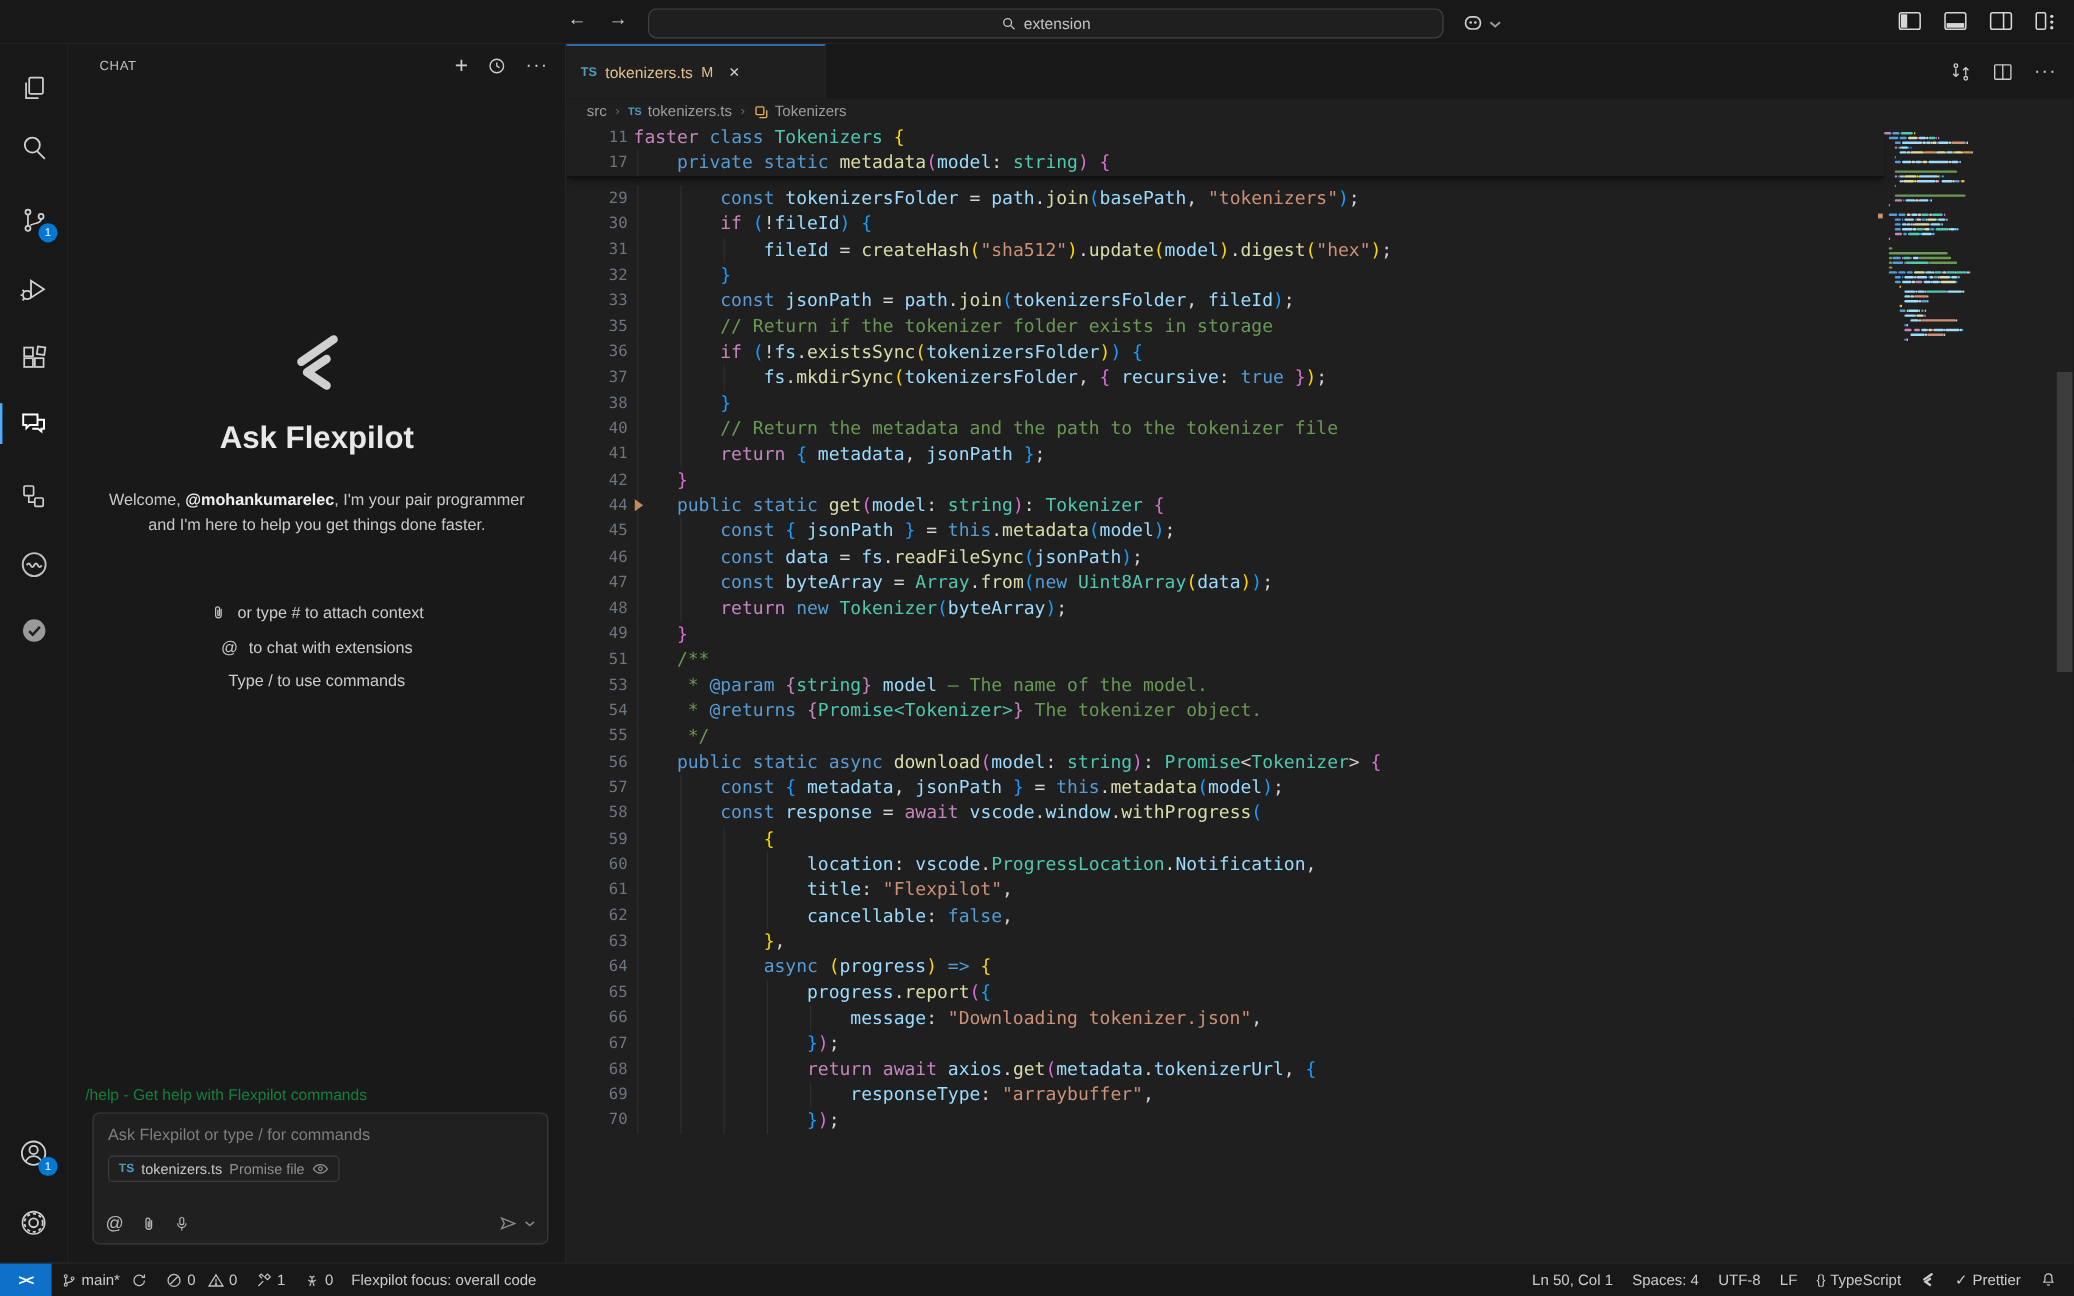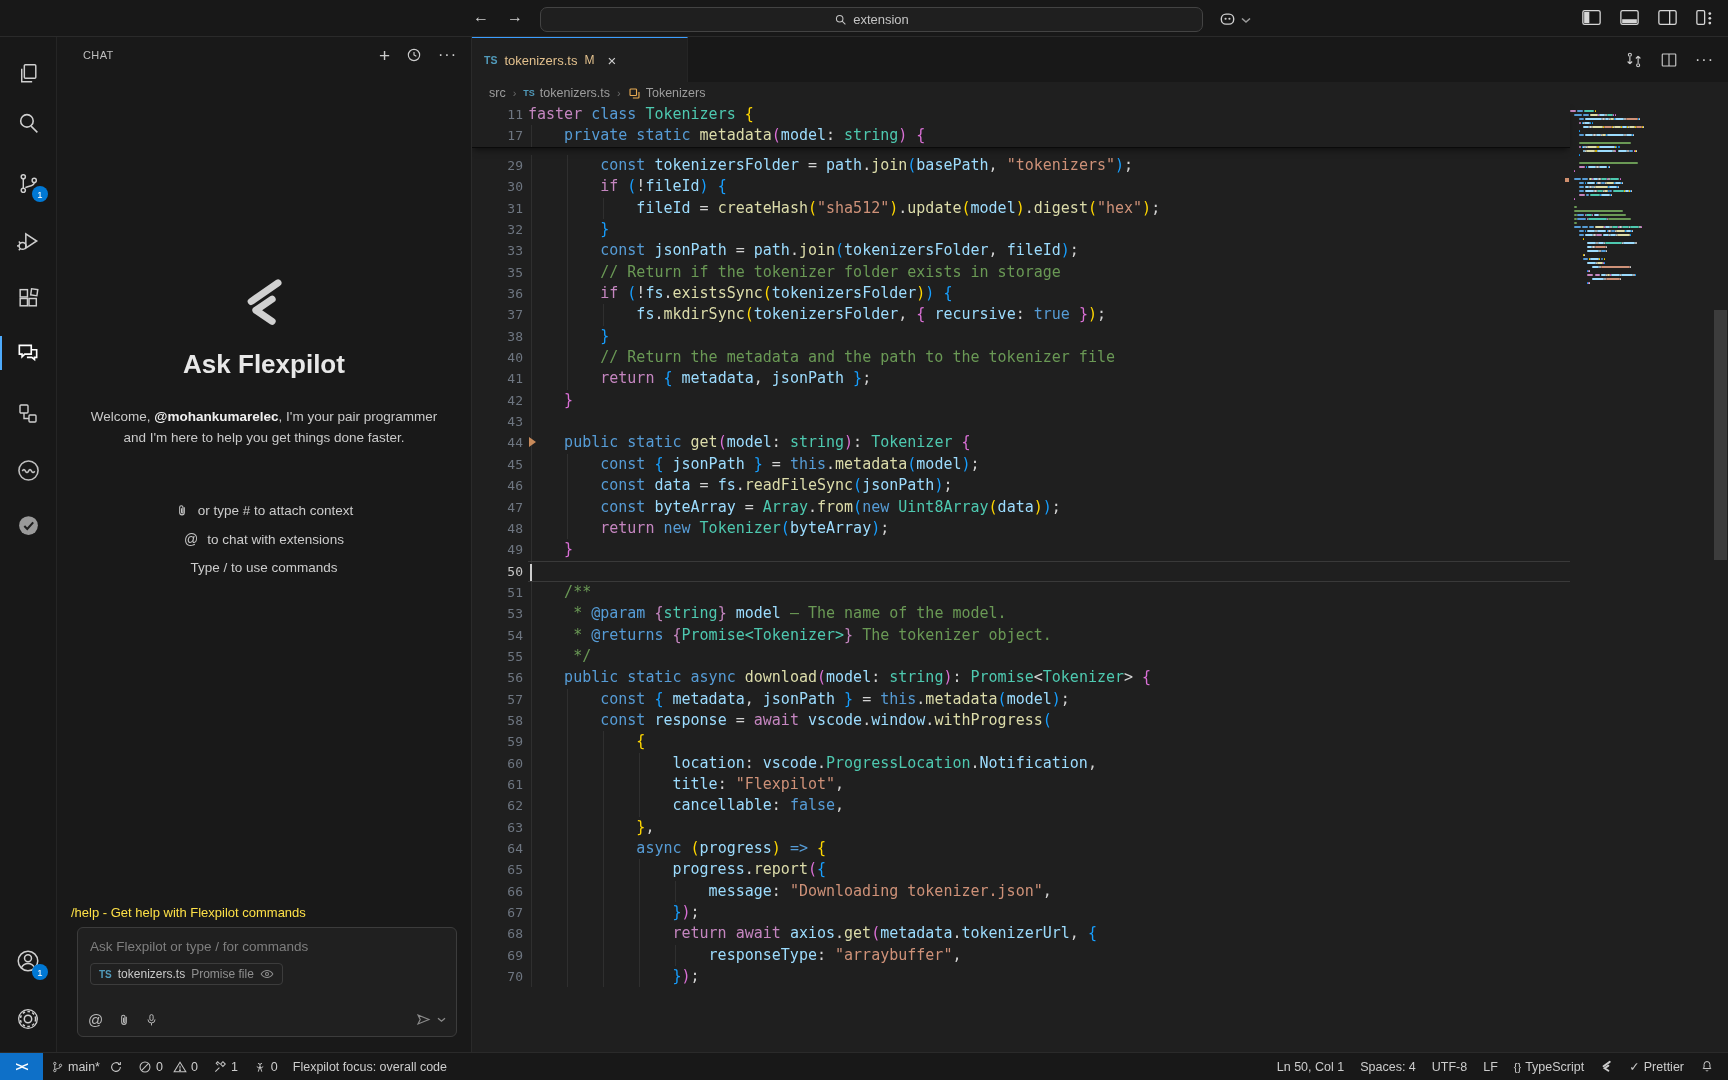--- a/index.html
+++ b/index.html
@@ -28,21 +28,21 @@
   .chat-header-actions { margin-left:auto; display:flex; gap:16px; align-items:center; color:#cccccc; }
   .chat-plus { font-size:19px; font-weight:300; line-height:1; }
   .chat-kebab { font-size:16px; letter-spacing:1px; }
   .chat-center { position:absolute; top:240px; left:0; right:0; display:flex; flex-direction:column; align-items:center; text-align:center; }
   .flex-logo { margin-bottom:16px; }
   .chat-big-title { font-size:26px; font-weight:600; color:#e8e8e8; margin-bottom:26px; }
   .chat-welcome { width:370px; font-size:13.5px; line-height:21px; color:#c9c9c9; }
   .chat-welcome b { color:#f0f0f0; }
   .chat-hints { position:absolute; top:466px; left:0; right:0; display:flex; flex-direction:column; gap:13px; align-items:center; }
   .hint-row { display:flex; gap:9px; align-items:center; color:#cccccc; font-size:13.5px; }
-  .help-link { position:absolute; top:868px; left:14px; font-size:13px; color:#fde047; }
+  .help-link { position:absolute; top:868px; left:14px; font-size:13px; color:#15803d; }
   .chat-inputbox { position:absolute; left:20px; right:14px; top:890px; height:110px; background:#202020; border:1px solid #3c3c3c; border-radius:6px; padding:9px 12px; }
   .chat-input { width:100%; background:transparent; border:none; outline:none; color:#d4d4d4; font-size:13.5px; font-family:"Liberation Sans",sans-serif; }
   .chat-input::placeholder { color:#7e7e7e; }
   .context-pill { display:inline-flex; align-items:center; gap:6px; margin-top:8px; border:1px solid #3c3c3c; border-radius:4px; padding:3px 8px; font-size:12px; color:#c9c9c9; }
   .context-pill .ts-badge { color:#519aba; font-size:10px; font-weight:700; }
   .context-pill .ctx-label { color:#8f8f8f; }
   .chat-input-actions { position:absolute; left:10px; right:10px; bottom:8px; display:flex; align-items:center; gap:14px; color:#b9b9b9; }
   .send-group { margin-left:auto; display:flex; align-items:center; gap:5px; color:#8a8a8a; }
 
   
@@ -344,28 +344,26 @@
         <div class="cline"><span class="lnum">31</span><span class="lbody"><i class="guide" style="left: 3px;"></i><i class="guide" style="left: 39.12px;"></i><i class="guide" style="left: 75.24px;"></i><span style="padding-left: 108.36px; position: relative;"><span class="tk-vr">fileId</span><span class="tk-pl"> = </span><span class="tk-fn">createHash</span><span class="tk-b1">(</span><span class="tk-st">"sha512"</span><span class="tk-b1">)</span><span class="tk-pl">.</span><span class="tk-fn">update</span><span class="tk-b1">(</span><span class="tk-vr">model</span><span class="tk-b1">)</span><span class="tk-pl">.</span><span class="tk-fn">digest</span><span class="tk-b1">(</span><span class="tk-st">"hex"</span><span class="tk-b1">)</span><span class="tk-pl">;</span></span></span></div>
         <div class="cline"><span class="lnum">32</span><span class="lbody"><i class="guide" style="left: 3px;"></i><i class="guide" style="left: 39.12px;"></i><span style="padding-left: 72.24px; position: relative;"><span class="tk-b3">}</span></span></span></div>
         <div class="cline"><span class="lnum">33</span><span class="lbody"><i class="guide" style="left: 3px;"></i><i class="guide" style="left: 39.12px;"></i><span style="padding-left: 72.24px; position: relative;"><span class="tk-kb">const</span><span class="tk-pl"> </span><span class="tk-vr">jsonPath</span><span class="tk-pl"> = </span><span class="tk-vr">path</span><span class="tk-pl">.</span><span class="tk-fn">join</span><span class="tk-b3">(</span><span class="tk-vr">tokenizersFolder</span><span class="tk-pl">, </span><span class="tk-vr">fileId</span><span class="tk-b3">)</span><span class="tk-pl">;</span></span></span></div>
         <div class="cline"><span class="lnum">35</span><span class="lbody"><i class="guide" style="left: 3px;"></i><i class="guide" style="left: 39.12px;"></i><span style="padding-left: 72.24px; position: relative;"><span class="tk-cm">// Return if the tokenizer folder exists in storage</span></span></span></div>
         <div class="cline"><span class="lnum">36</span><span class="lbody"><i class="guide" style="left: 3px;"></i><i class="guide" style="left: 39.12px;"></i><span style="padding-left: 72.24px; position: relative;"><span class="tk-kw">if</span><span class="tk-pl"> </span><span class="tk-b3">(</span><span class="tk-pl">!</span><span class="tk-vr">fs</span><span class="tk-pl">.</span><span class="tk-fn">existsSync</span><span class="tk-b1">(</span><span class="tk-vr">tokenizersFolder</span><span class="tk-b1">)</span><span class="tk-b3">)</span><span class="tk-pl"> </span><span class="tk-b3">{</span></span></span></div>
         <div class="cline"><span class="lnum">37</span><span class="lbody"><i class="guide" style="left: 3px;"></i><i class="guide" style="left: 39.12px;"></i><i class="guide" style="left: 75.24px;"></i><span style="padding-left: 108.36px; position: relative;"><span class="tk-vr">fs</span><span class="tk-pl">.</span><span class="tk-fn">mkdirSync</span><span class="tk-b1">(</span><span class="tk-vr">tokenizersFolder</span><span class="tk-pl">, </span><span class="tk-b2">{</span><span class="tk-pl"> </span><span class="tk-vr">recursive</span><span class="tk-pl">: </span><span class="tk-kb">true</span><span class="tk-pl"> </span><span class="tk-b2">}</span><span class="tk-b1">)</span><span class="tk-pl">;</span></span></span></div>
         <div class="cline"><span class="lnum">38</span><span class="lbody"><i class="guide" style="left: 3px;"></i><i class="guide" style="left: 39.12px;"></i><span style="padding-left: 72.24px; position: relative;"><span class="tk-b3">}</span></span></span></div>
         <div class="cline"><span class="lnum">40</span><span class="lbody"><i class="guide" style="left: 3px;"></i><i class="guide" style="left: 39.12px;"></i><span style="padding-left: 72.24px; position: relative;"><span class="tk-cm">// Return the metadata and the path to the tokenizer file</span></span></span></div>
         <div class="cline"><span class="lnum">41</span><span class="lbody"><i class="guide" style="left: 3px;"></i><i class="guide" style="left: 39.12px;"></i><span style="padding-left: 72.24px; position: relative;"><span class="tk-kw">return</span><span class="tk-pl"> </span><span class="tk-b3">{</span><span class="tk-pl"> </span><span class="tk-vr">metadata</span><span class="tk-pl">, </span><span class="tk-vr">jsonPath</span><span class="tk-pl"> </span><span class="tk-b3">}</span><span class="tk-pl">;</span></span></span></div>
         <div class="cline"><span class="lnum">42</span><span class="lbody"><i class="guide" style="left: 3px;"></i><span style="padding-left: 36.12px; position: relative;"><span class="tk-b2">}</span></span></span></div>
-        <div class="cline"><span class="lnum">43</span><span class="lbody"><i class="guide" style="left: 3px;"></i><span style="padding-left: 36.12px; position: relative;"></span></span></div>
         <div class="cline"><span class="lnum">44</span><span class="lbody"><i class="guide" style="left: 3px;"></i><span style="padding-left: 36.12px; position: relative;"><span class="tk-kb">public</span><span class="tk-pl"> </span><span class="tk-kb">static</span><span class="tk-pl"> </span><span class="tk-fn">get</span><span class="tk-b2">(</span><span class="tk-vr">model</span><span class="tk-pl">: </span><span class="tk-ty">string</span><span class="tk-b2">)</span><span class="tk-pl">: </span><span class="tk-ty">Tokenizer</span><span class="tk-pl"> </span><span class="tk-b2">{</span></span><i class="gmark"></i></span></div>
         <div class="cline"><span class="lnum">45</span><span class="lbody"><i class="guide" style="left: 3px;"></i><i class="guide" style="left: 39.12px;"></i><span style="padding-left: 72.24px; position: relative;"><span class="tk-kb">const</span><span class="tk-pl"> </span><span class="tk-b3">{</span><span class="tk-pl"> </span><span class="tk-vr">jsonPath</span><span class="tk-pl"> </span><span class="tk-b3">}</span><span class="tk-pl"> = </span><span class="tk-kb">this</span><span class="tk-pl">.</span><span class="tk-fn">metadata</span><span class="tk-b3">(</span><span class="tk-vr">model</span><span class="tk-b3">)</span><span class="tk-pl">;</span></span></span></div>
         <div class="cline"><span class="lnum">46</span><span class="lbody"><i class="guide" style="left: 3px;"></i><i class="guide" style="left: 39.12px;"></i><span style="padding-left: 72.24px; position: relative;"><span class="tk-kb">const</span><span class="tk-pl"> </span><span class="tk-vr">data</span><span class="tk-pl"> = </span><span class="tk-vr">fs</span><span class="tk-pl">.</span><span class="tk-fn">readFileSync</span><span class="tk-b3">(</span><span class="tk-vr">jsonPath</span><span class="tk-b3">)</span><span class="tk-pl">;</span></span></span></div>
         <div class="cline"><span class="lnum">47</span><span class="lbody"><i class="guide" style="left: 3px;"></i><i class="guide" style="left: 39.12px;"></i><span style="padding-left: 72.24px; position: relative;"><span class="tk-kb">const</span><span class="tk-pl"> </span><span class="tk-vr">byteArray</span><span class="tk-pl"> = </span><span class="tk-ty">Array</span><span class="tk-pl">.</span><span class="tk-fn">from</span><span class="tk-b3">(</span><span class="tk-kb">new</span><span class="tk-pl"> </span><span class="tk-ty">Uint8Array</span><span class="tk-b1">(</span><span class="tk-vr">data</span><span class="tk-b1">)</span><span class="tk-b3">)</span><span class="tk-pl">;</span></span></span></div>
         <div class="cline"><span class="lnum">48</span><span class="lbody"><i class="guide" style="left: 3px;"></i><i class="guide" style="left: 39.12px;"></i><span style="padding-left: 72.24px; position: relative;"><span class="tk-kw">return</span><span class="tk-pl"> </span><span class="tk-kb">new</span><span class="tk-pl"> </span><span class="tk-ty">Tokenizer</span><span class="tk-b3">(</span><span class="tk-vr">byteArray</span><span class="tk-b3">)</span><span class="tk-pl">;</span></span></span></div>
         <div class="cline"><span class="lnum">49</span><span class="lbody"><i class="guide" style="left: 3px;"></i><span style="padding-left: 36.12px; position: relative;"><span class="tk-b2">}</span></span></span></div>
-        <div class="cline cur"><span class="lnum active">50</span><span class="lbody"><i class="guide" style="left: 3px;"></i><span style="padding-left: 36.12px; position: relative;"></span><i class="cursor"></i></span></div>
         <div class="cline"><span class="lnum">51</span><span class="lbody"><i class="guide" style="left: 3px;"></i><span style="padding-left: 36.12px; position: relative;"><span class="tk-cm">/**</span></span></span></div>
         <div class="cline"><span class="lnum">53</span><span class="lbody"><i class="guide" style="left: 3px;"></i><span style="padding-left: 36.12px; position: relative;"><span class="tk-cm"> * </span><span class="tk-dt">@param</span><span class="tk-cm"> </span><span class="tk-kw">{</span><span class="tk-ty">string</span><span class="tk-kw">}</span><span class="tk-cm"> </span><span class="tk-vr">model</span><span class="tk-cm"> – The name of the model.</span></span></span></div>
         <div class="cline"><span class="lnum">54</span><span class="lbody"><i class="guide" style="left: 3px;"></i><span style="padding-left: 36.12px; position: relative;"><span class="tk-cm"> * </span><span class="tk-dt">@returns</span><span class="tk-cm"> </span><span class="tk-kw">{</span><span class="tk-ty">Promise&lt;Tokenizer&gt;</span><span class="tk-kw">}</span><span class="tk-cm"> The tokenizer object.</span></span></span></div>
         <div class="cline"><span class="lnum">55</span><span class="lbody"><i class="guide" style="left: 3px;"></i><span style="padding-left: 36.12px; position: relative;"><span class="tk-cm"> */</span></span></span></div>
         <div class="cline"><span class="lnum">56</span><span class="lbody"><i class="guide" style="left: 3px;"></i><span style="padding-left: 36.12px; position: relative;"><span class="tk-kb">public</span><span class="tk-pl"> </span><span class="tk-kb">static</span><span class="tk-pl"> </span><span class="tk-kb">async</span><span class="tk-pl"> </span><span class="tk-fn">download</span><span class="tk-b2">(</span><span class="tk-vr">model</span><span class="tk-pl">: </span><span class="tk-ty">string</span><span class="tk-b2">)</span><span class="tk-pl">: </span><span class="tk-ty">Promise</span><span class="tk-pl">&lt;</span><span class="tk-ty">Tokenizer</span><span class="tk-pl">&gt; </span><span class="tk-b2">{</span></span></span></div>
         <div class="cline"><span class="lnum">57</span><span class="lbody"><i class="guide" style="left: 3px;"></i><i class="guide" style="left: 39.12px;"></i><span style="padding-left: 72.24px; position: relative;"><span class="tk-kb">const</span><span class="tk-pl"> </span><span class="tk-b3">{</span><span class="tk-pl"> </span><span class="tk-vr">metadata</span><span class="tk-pl">, </span><span class="tk-vr">jsonPath</span><span class="tk-pl"> </span><span class="tk-b3">}</span><span class="tk-pl"> = </span><span class="tk-kb">this</span><span class="tk-pl">.</span><span class="tk-fn">metadata</span><span class="tk-b3">(</span><span class="tk-vr">model</span><span class="tk-b3">)</span><span class="tk-pl">;</span></span></span></div>
         <div class="cline"><span class="lnum">58</span><span class="lbody"><i class="guide" style="left: 3px;"></i><i class="guide" style="left: 39.12px;"></i><span style="padding-left: 72.24px; position: relative;"><span class="tk-kb">const</span><span class="tk-pl"> </span><span class="tk-vr">response</span><span class="tk-pl"> = </span><span class="tk-kw">await</span><span class="tk-pl"> </span><span class="tk-vr">vscode</span><span class="tk-pl">.</span><span class="tk-vr">window</span><span class="tk-pl">.</span><span class="tk-fn">withProgress</span><span class="tk-b3">(</span></span></span></div>
         <div class="cline"><span class="lnum">59</span><span class="lbody"><i class="guide" style="left: 3px;"></i><i class="guide" style="left: 39.12px;"></i><i class="guide" style="left: 75.24px;"></i><span style="padding-left: 108.36px; position: relative;"><span class="tk-b1">{</span></span></span></div>
         <div class="cline"><span class="lnum">60</span><span class="lbody"><i class="guide" style="left: 3px;"></i><i class="guide" style="left: 39.12px;"></i><i class="guide" style="left: 75.24px;"></i><i class="guide" style="left: 111.36px;"></i><span style="padding-left: 144.48px; position: relative;"><span class="tk-vr">location</span><span class="tk-pl">: </span><span class="tk-vr">vscode</span><span class="tk-pl">.</span><span class="tk-ty">ProgressLocation</span><span class="tk-pl">.</span><span class="tk-vr">Notification</span><span class="tk-pl">,</span></span></span></div>
         <div class="cline"><span class="lnum">61</span><span class="lbody"><i class="guide" style="left: 3px;"></i><i class="guide" style="left: 39.12px;"></i><i class="guide" style="left: 75.24px;"></i><i class="guide" style="left: 111.36px;"></i><span style="padding-left: 144.48px; position: relative;"><span class="tk-vr">title</span><span class="tk-pl">: </span><span class="tk-st">"Flexpilot"</span><span class="tk-pl">,</span></span></span></div>

